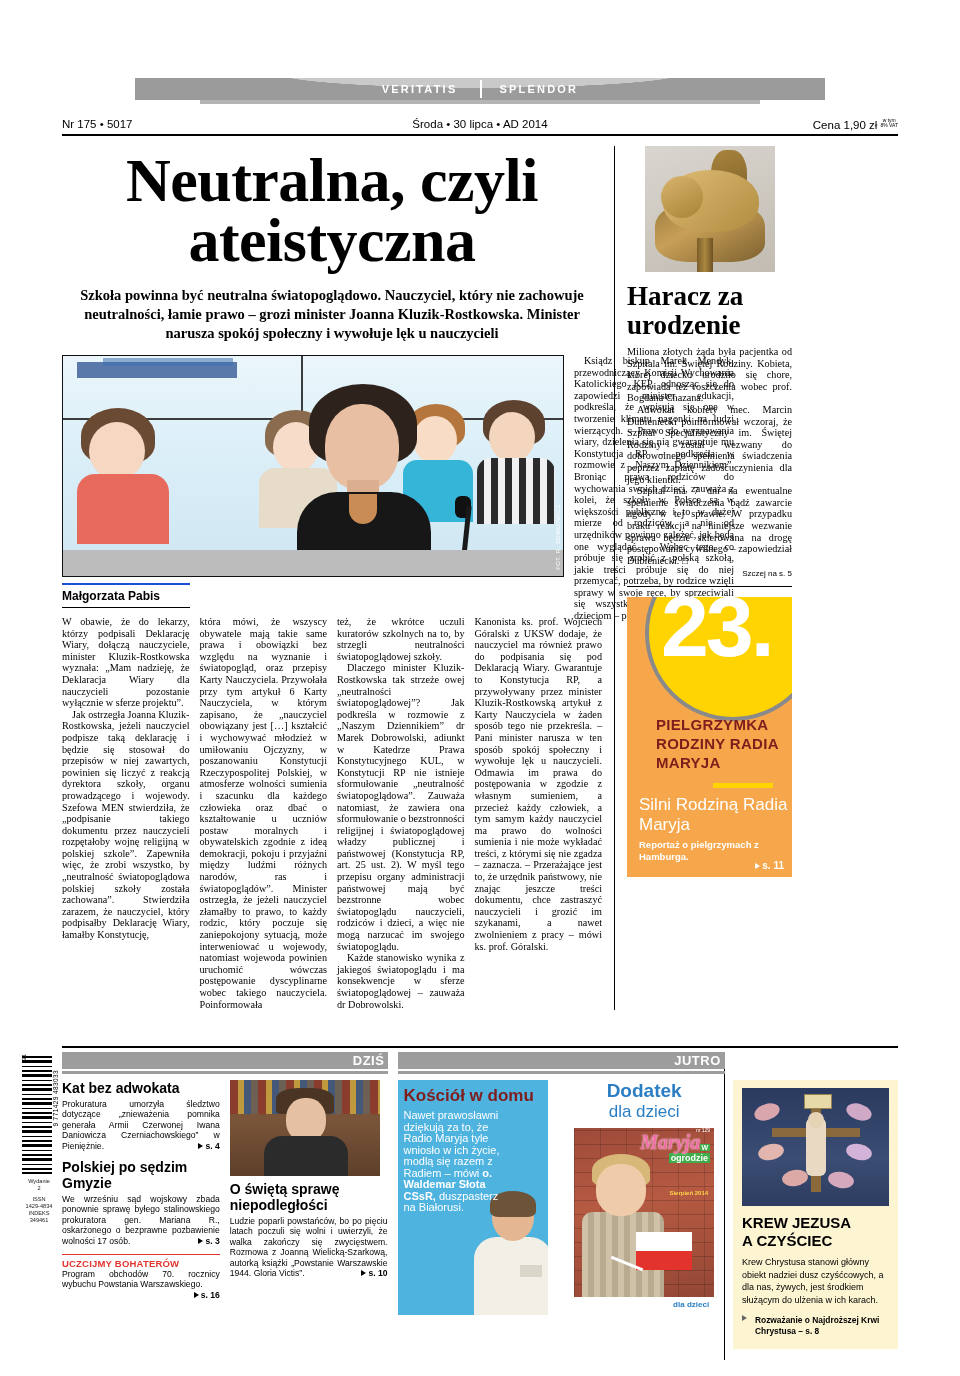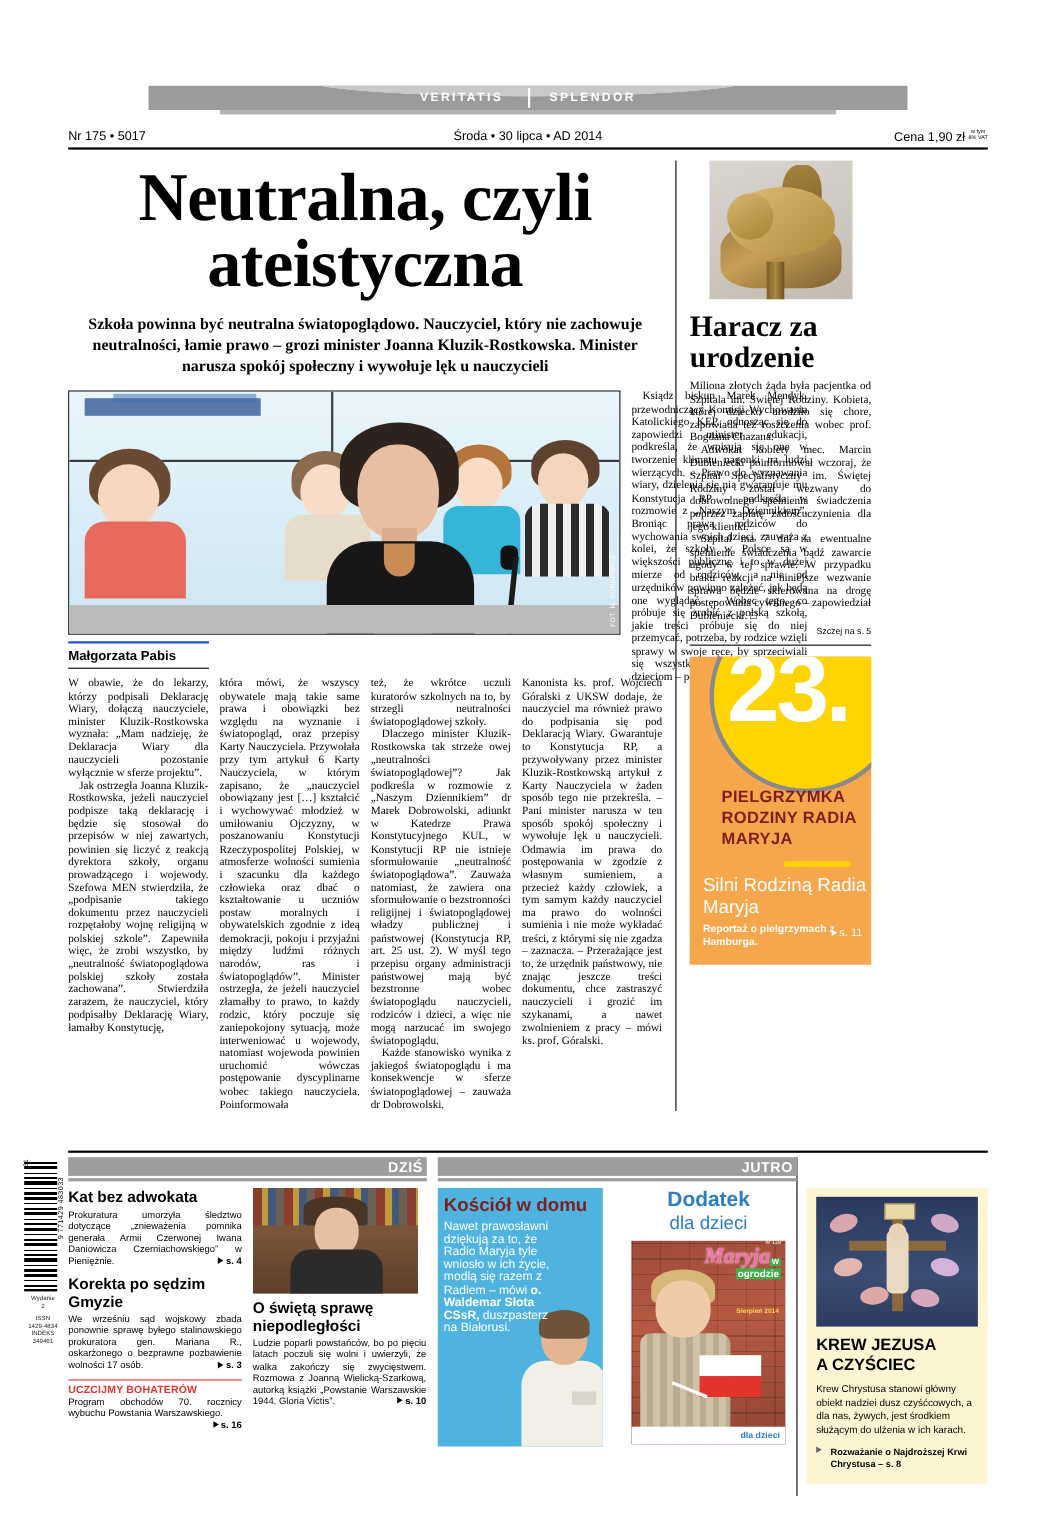--- a/index.html
+++ b/index.html
@@ -222,22 +222,22 @@
   .ad-t2{
     position:absolute;left:12px;top:198px;width:150px;
     font-family:"Liberation Sans", sans-serif;
     font-size:17px;line-height:20px;color:#fff;
   }
   .ad-t3{
     position:absolute;left:12px;top:242px;width:150px;
     font-family:"Liberation Sans", sans-serif;font-weight:700;
     font-size:9.5px;line-height:12px;color:#ffffff;
   }
-  .ad-page{position:absolute;right:8px;bottom:23px;
-    font-family:"Liberation Sans", sans-serif;font-weight:400;font-size:10px;color:#fff;}
+  .ad-page{position:absolute;right:8px;bottom:6px;
+    font-family:"Liberation Sans", sans-serif;font-weight:700;font-size:10px;color:#fff;}
 
   
   .footer{
     position:absolute;left:0;right:0;top:1052px;height:324px;
   }
   .foot-inner{position:relative;margin:0 62px;height:100%;}
   .sec-bar{
     position:relative;height:17px;background:#9d9d9d;
   }
   .sec-bar .cap{
@@ -575,21 +575,21 @@
       </div>
 
       <div class="foot-cols">
 
         <div class="fc">
           <p class="fhead">Kat bez adwokata</p>
           <p class="ftext"><span>Prokuratura umorzyła śledztwo dotyczące „znieważenia pomnika generała Armii Czerwonej Iwana Daniowicza Czerniachowskiego” w Pieniężnie.</span>
             <span class="fpage"><span class="tri"></span><span>s. 4</span></span>
           </p>
 
-          <p class="fhead" style="margin-top:8px;">Korekta po sędzim Gmyzie</p>
+          <p class="fhead" style="margin-top:8px;">Polskiej po sędzim Gmyzie</p>
           <p class="ftext"><span>We wrześniu sąd wojskowy zbada ponownie sprawę byłego stalinowskiego prokuratora gen. Mariana R., oskarżonego o bezprawne pozbawienie wolności 17 osób.</span>
             <span class="fpage"><span class="tri"></span><span>s. 3</span></span>
           </p>
 
           <div class="uczcijmy">
             <div class="t">UCZCIJMY BOHATERÓW</div>
             <p class="ftext"><span>Program obchodów 70. rocznicy wybuchu Powstania Warszawskiego.</span>
               <span class="fpage"><span class="tri"></span><span>s. 16</span></span>
             </p>
           </div>

